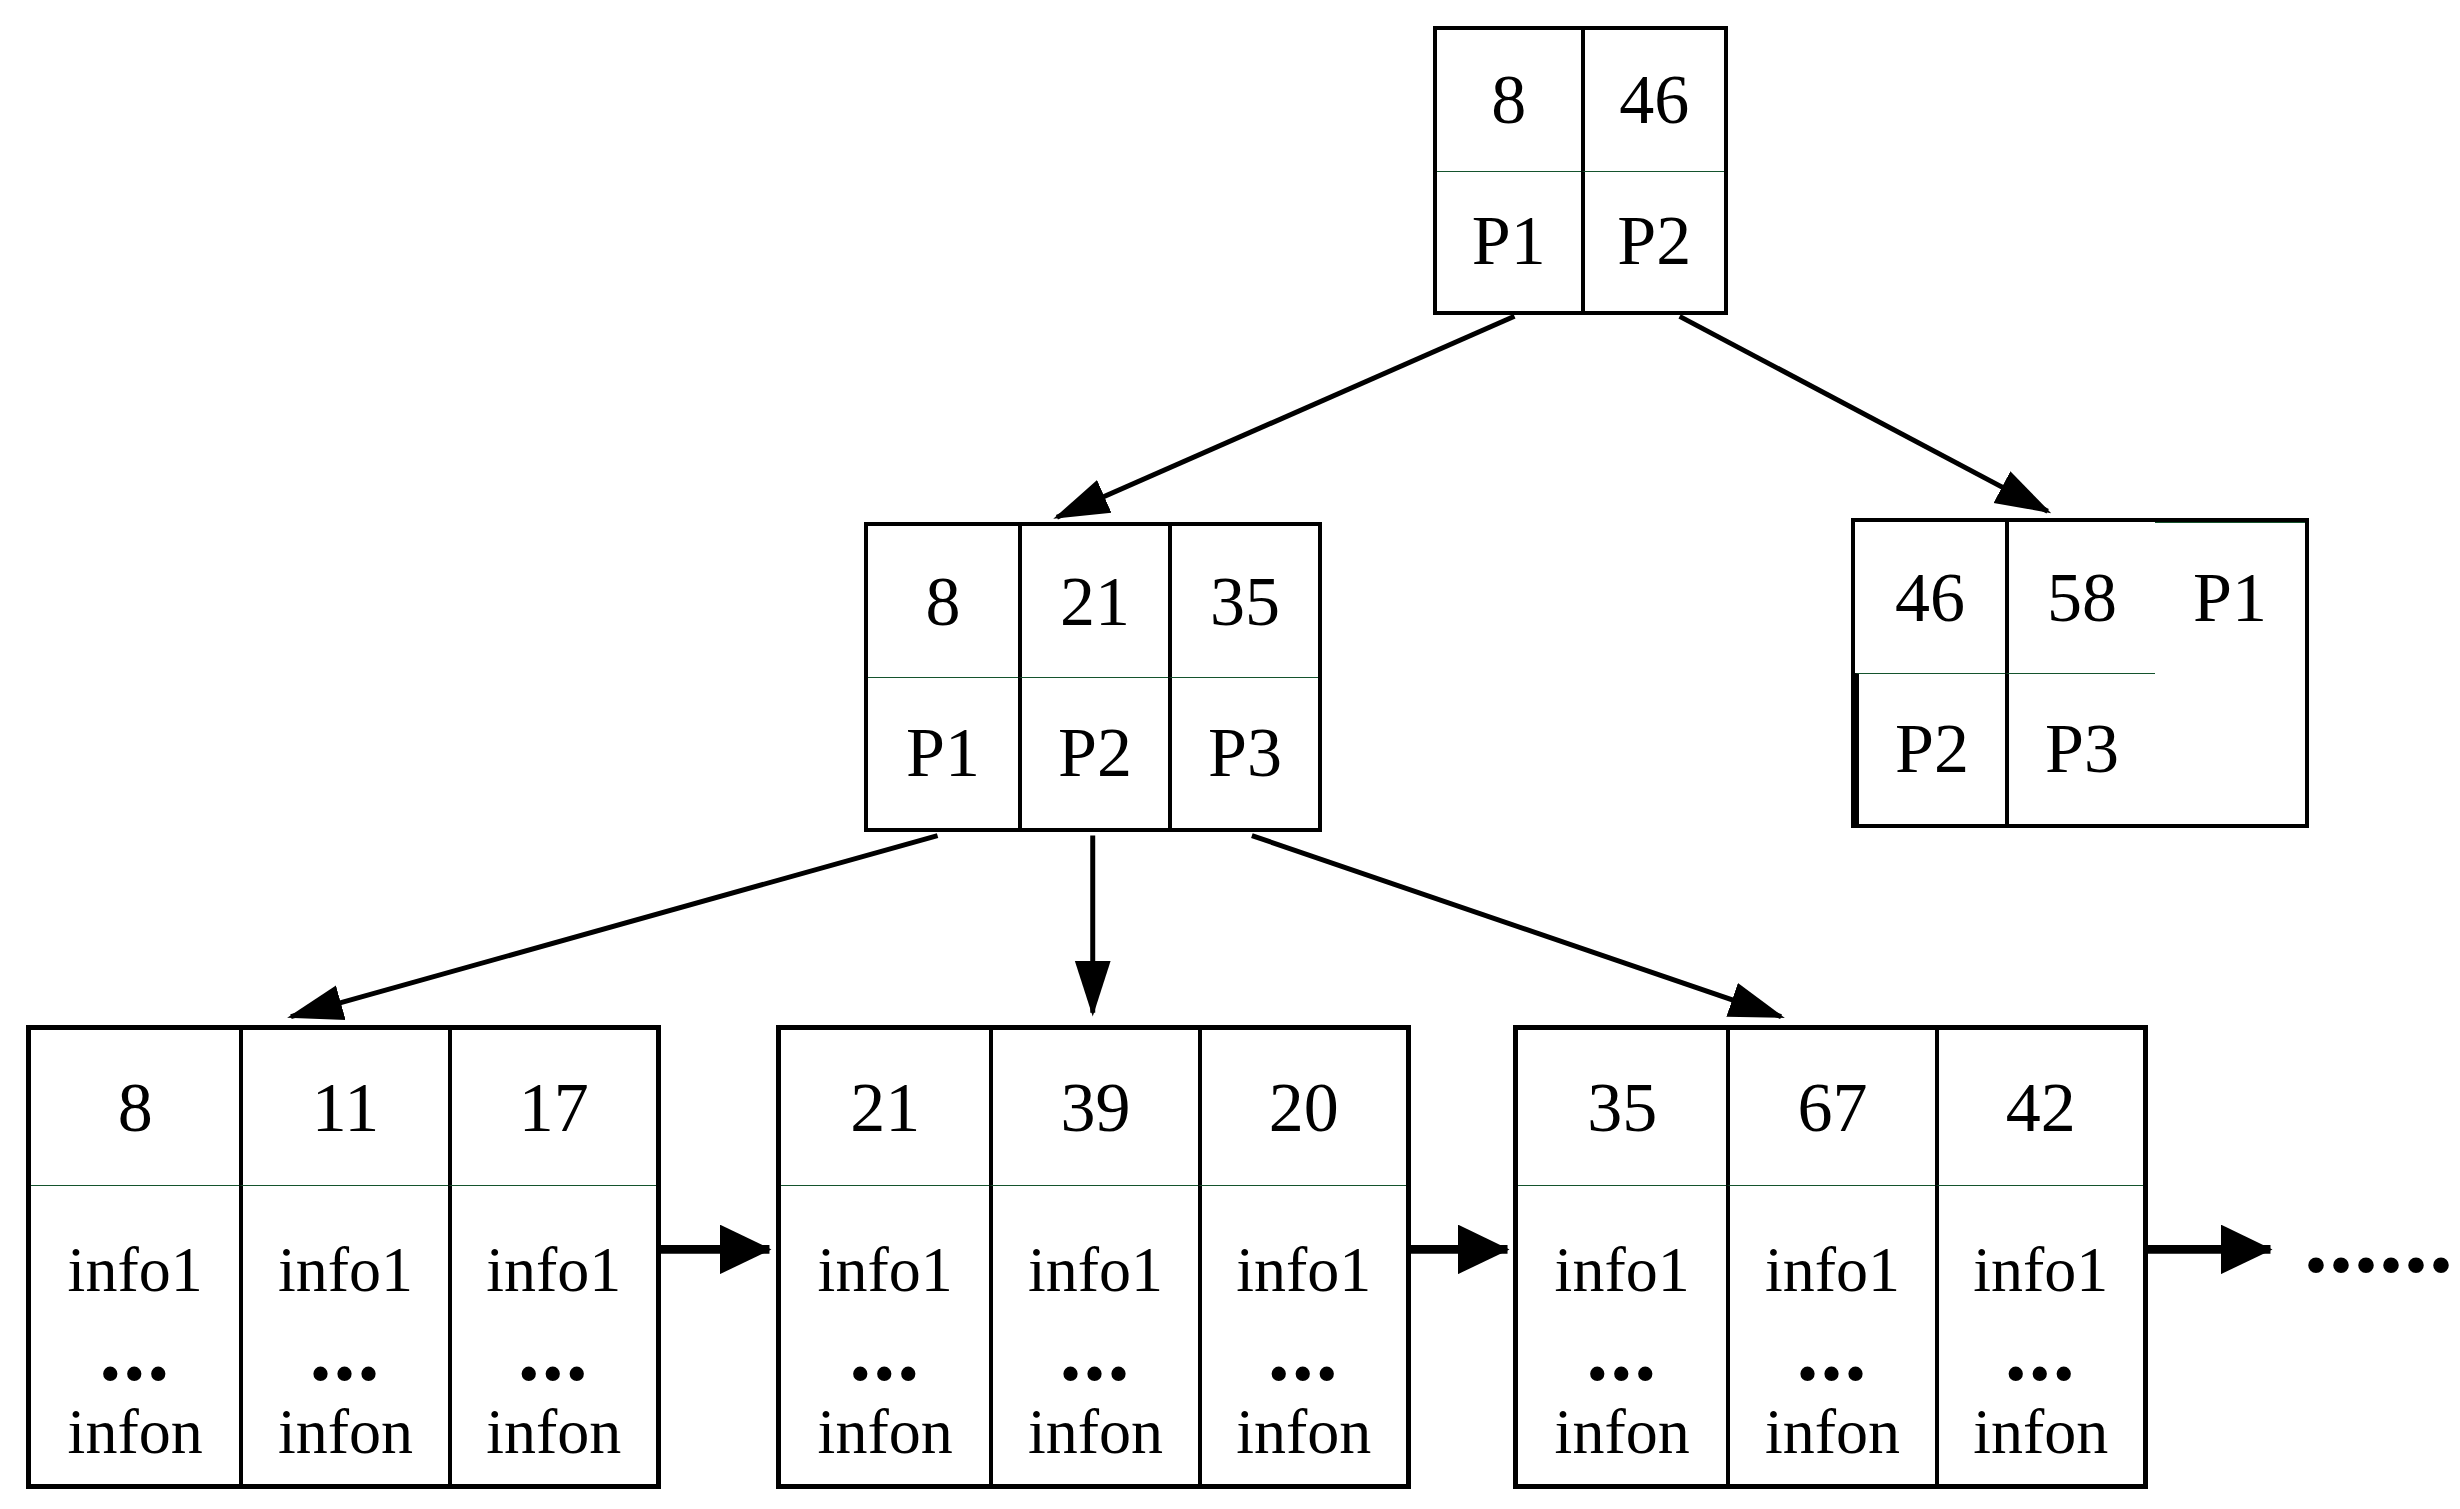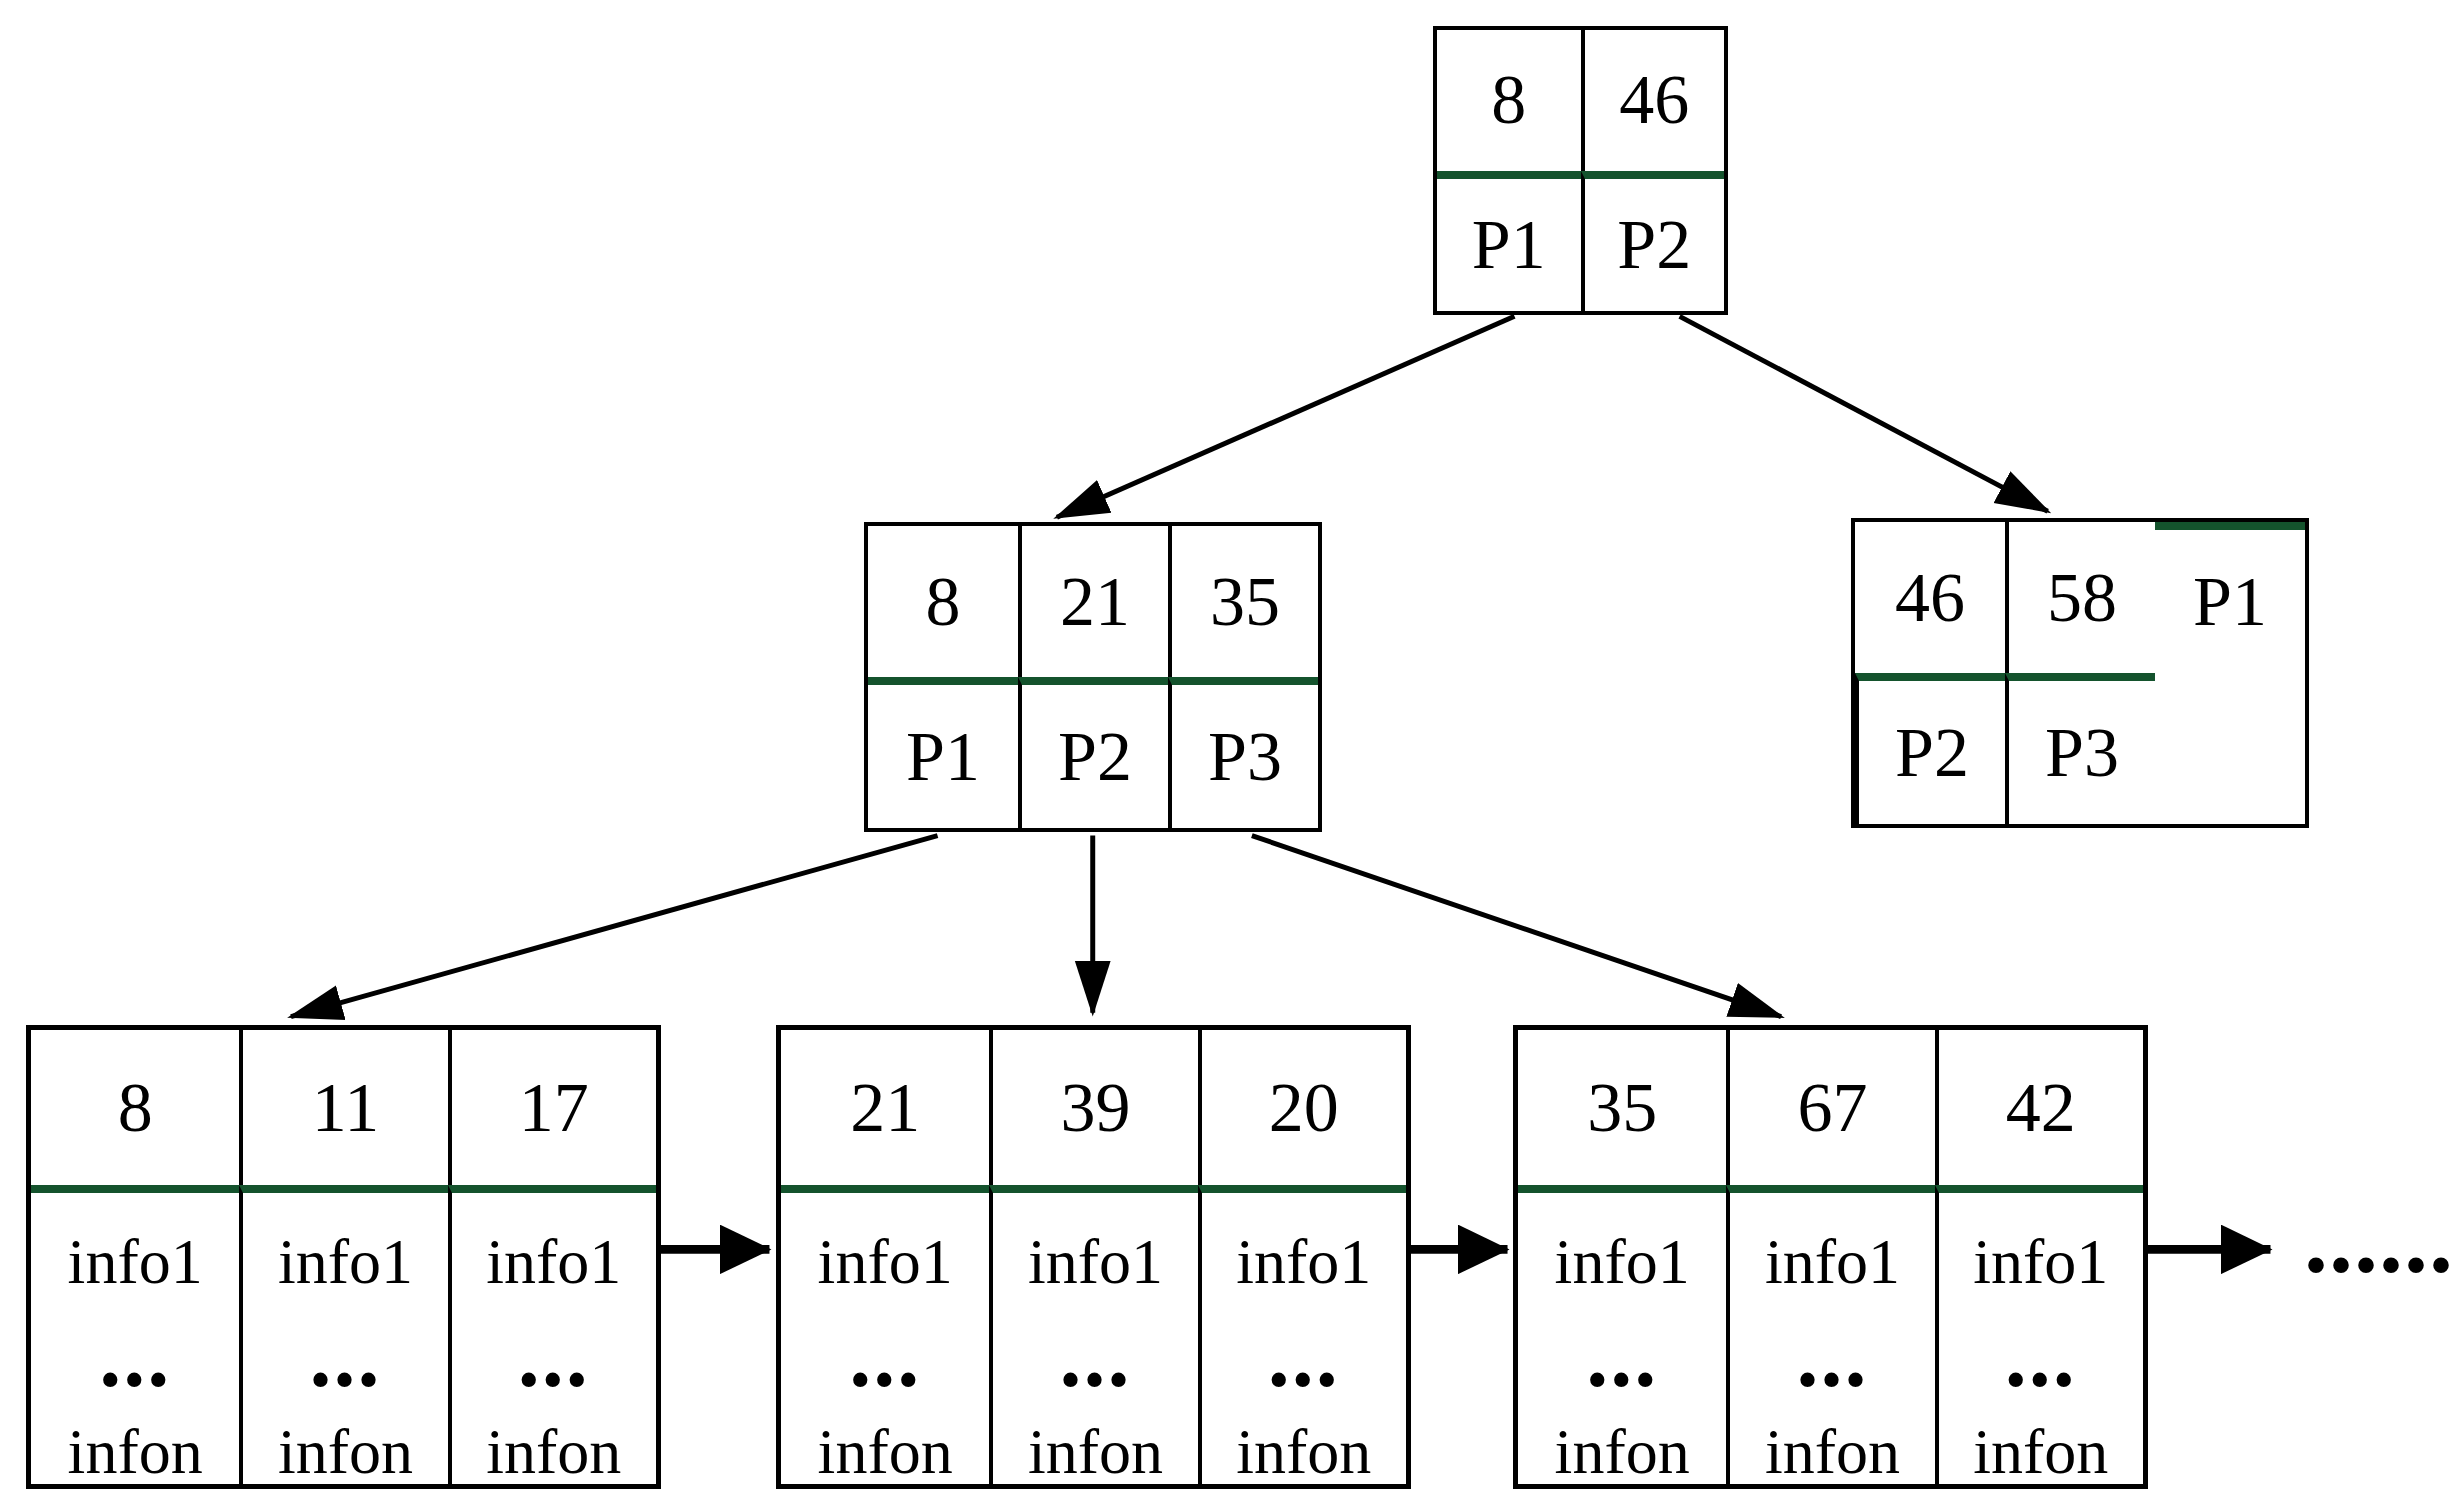--- a/index.html
+++ b/index.html
@@ -6,40 +6,40 @@
   body{width:2461px;height:1509px;position:relative;overflow:hidden;
        font-family:"Liberation Serif","DejaVu Serif",serif;color:#000;}
   .canvas{position:absolute;inset:0;}
   svg.edges{position:absolute;left:0;top:0;}
   svg.edges line{stroke:#000;}
   svg.edges marker path{fill:#000;}
 
   .node{position:absolute;display:grid;background:#fff;border:4px solid #000;box-sizing:border-box;}
   .node.leaf{border-width:5px;}
   .cell{display:flex;align-items:center;justify-content:center;
-        border-left:4px solid #000;border-top:8px solid #14532d;box-sizing:border-box;
+        border-left:4px solid #000;border-top:1px solid #14532d;box-sizing:border-box;
         font-size:70px;line-height:1;white-space:nowrap;}
   .cell.c0{border-left:none;}
   .cell.r0{border-top:none;}
 
   .node.root{left:1433px;top:26px;width:295px;height:289px;
              grid-template-columns:1fr 1fr;grid-template-rows:1fr 1fr;}
   .node.internal{width:458px;height:310px;
              grid-template-columns:1fr 1fr 1fr;grid-template-rows:1fr 1fr;}
   .node.internal.il{left:864px;top:522px;}
   .node.internal.ir{left:1851px;top:518px;}
 
   .node.leaf{width:635px;height:464px;
              grid-template-columns:1fr 1fr 1fr;grid-template-rows:155px 1fr;}
   .node.leaf.l1{left:26px;top:1025px;}
   .node.leaf.l2{left:776px;top:1025px;}
   .node.leaf.l3{left:1513px;top:1025px;}
 
-  .cell.info{flex-direction:column;justify-content:flex-end;
-             padding-top:32px;gap:36px;}
+  .cell.info{flex-direction:column;justify-content:center;
+             padding-top:32px;gap:22px;}
   .iline{font-size:64px;line-height:74px;}
   .dots3{font-size:88px;line-height:44px;font-weight:700;letter-spacing:2px;}
 
   .dots-run{position:absolute;left:2304px;top:1192px;width:156px;
             font-size:96px;font-weight:700;line-height:96px;letter-spacing:1px;}
 </style>
 </head>
 <body>
 
 <div class="canvas">

